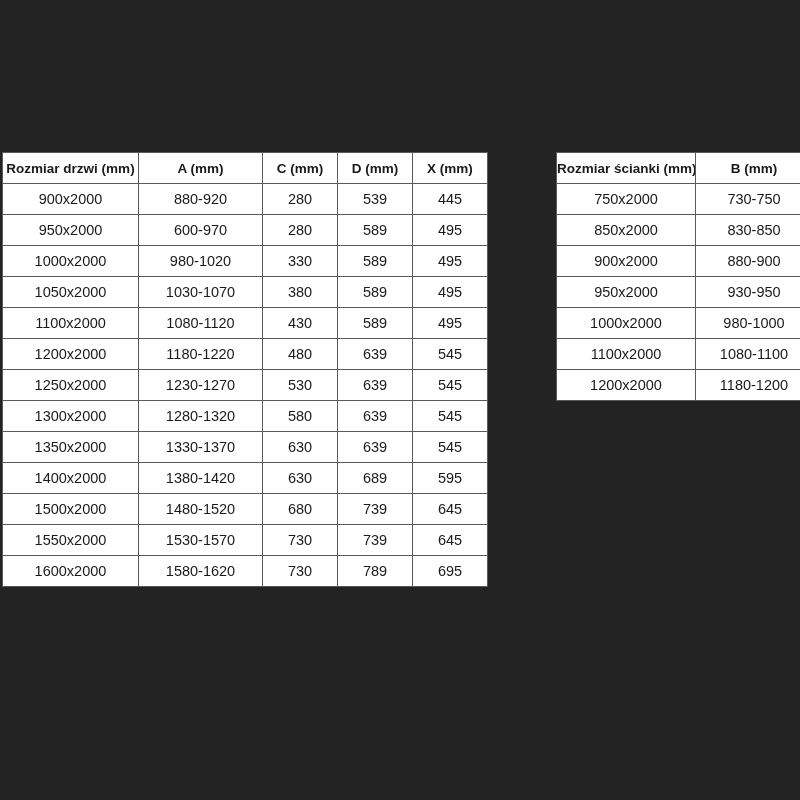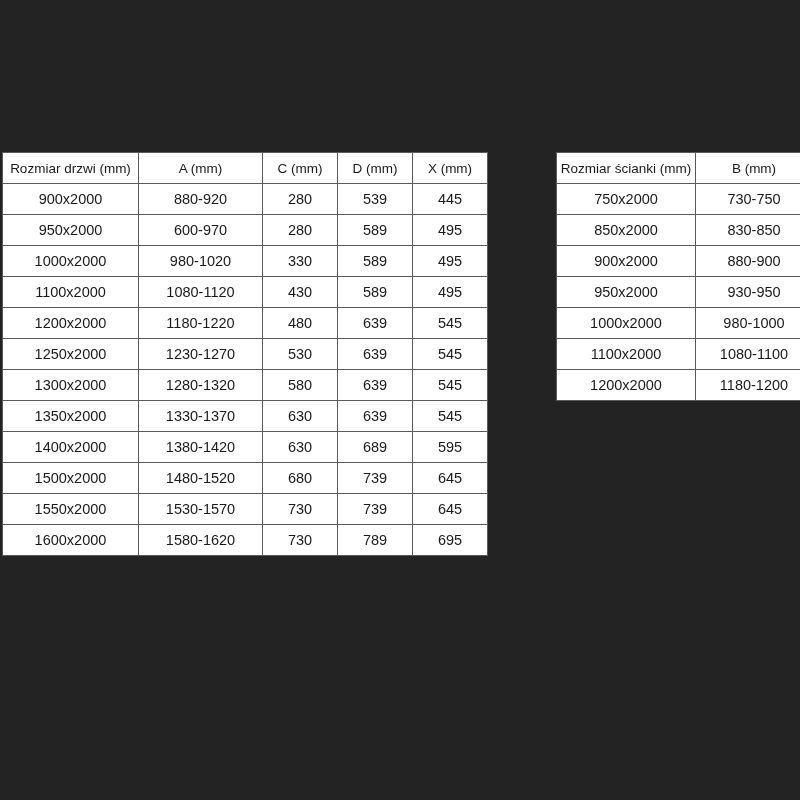--- a/index.html
+++ b/index.html
@@ -34,21 +34,21 @@
     padding: 0;
     color: #1a1a1a;
     white-space: nowrap;
     overflow: hidden;
   }
   table.grid tr {
     height: 31px;
   }
   table.grid th {
     font-size: 13.5px;
-    font-weight: normal;
+    font-weight: bold;
   }
   table.grid td {
     font-size: 14.5px;
     font-weight: normal;
   }
   #door-table {
     left: 2px;
     top: 152px;
     width: 485px;
   }
@@ -96,20 +96,27 @@
           <td>495</td>
         </tr>
         <tr>
           <td>1000x2000</td>
           <td>980-1020</td>
           <td>330</td>
           <td>589</td>
           <td>495</td>
         </tr>
         <tr>
+          <td>1050x2000</td>
+          <td>1030-1070</td>
+          <td>380</td>
+          <td>589</td>
+          <td>495</td>
+        </tr>
+        <tr>
           <td>1100x2000</td>
           <td>1080-1120</td>
           <td>430</td>
           <td>589</td>
           <td>495</td>
         </tr>
         <tr>
           <td>1200x2000</td>
           <td>1180-1220</td>
           <td>480</td>

